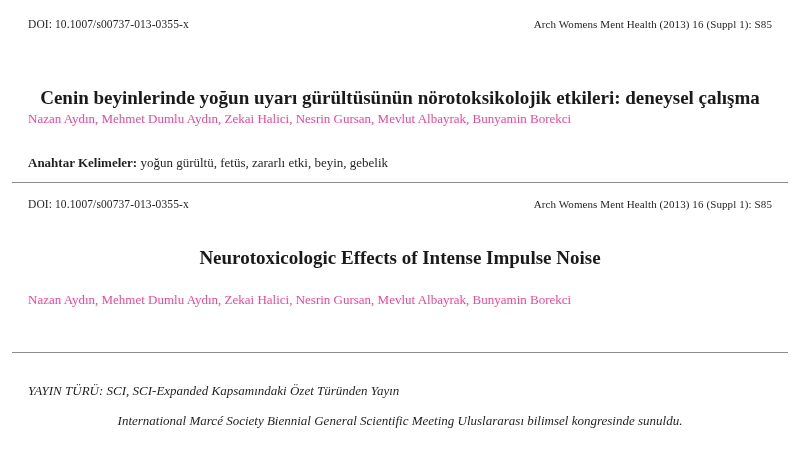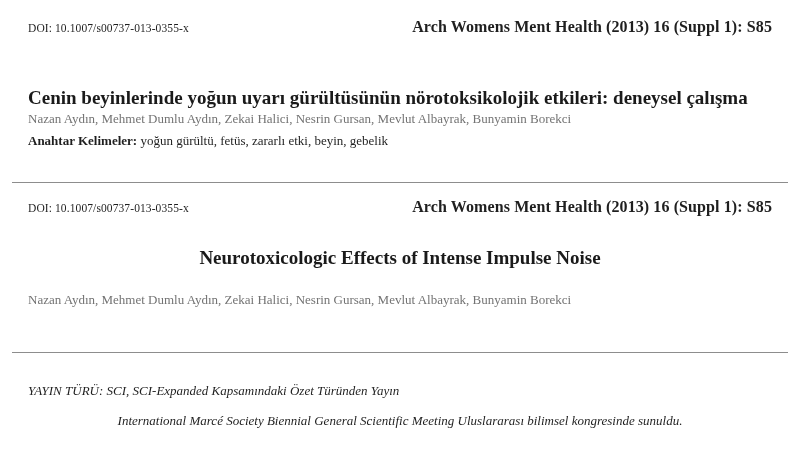--- a/index.html
+++ b/index.html
@@ -27,38 +27,38 @@
     display: flex;
     align-items: baseline;
     justify-content: space-between;
   }
   .doi {
     font-size: 11.5px;
     letter-spacing: 0.1px;
     color: #1f1f1f;
   }
   .journal {
-    font-size: 16px;
-    font-weight: bold;
+    font-size: 11px;
+    font-weight: normal;
     letter-spacing: 0.1px;
     color: #1f1f1f;
   }
 
   .title-tr {
-    text-align: left;
+    text-align: center;
     font-size: 19px;
     font-weight: bold;
     line-height: 1.25;
     margin-top: 28px;
   }
 
   .authors {
     font-size: 13px;
     line-height: 1.35;
-    color: #737373;
+    color: #ec4899;
   }
 
   .keywords {
     font-size: 13px;
     line-height: 1.35;
     color: #1f1f1f;
   }
   .keywords .kw-label {
     font-weight: bold;
   }
@@ -82,21 +82,21 @@
     font-size: 13px;
     line-height: 1.4;
     color: #1f1f1f;
     font-style: italic;
   }
 
   
   #doi-row-1      { position: absolute; left: 28px; right: 28px; top: 18px; }
   #title-tr       { position: absolute; left: 28px; right: 28px; top: 58px; }
   #authors-tr     { position: absolute; left: 28px; right: 28px; top: 110px; }
-  #keywords-tr    { position: absolute; left: 28px; right: 28px; top: 132px; }
+  #keywords-tr    { position: absolute; left: 28px; right: 28px; top: 154px; }
   #divider-1      { position: absolute; left: 12px; right: 12px; top: 182px; }
   #doi-row-2      { position: absolute; left: 28px; right: 28px; top: 198px; }
   #title-en       { position: absolute; left: 28px; right: 28px; top: 224px; }
   #authors-en     { position: absolute; left: 28px; right: 28px; top: 291px; }
   #keywords-en    { position: absolute; left: 28px; right: 28px; top: 316px; }
   #divider-2      { position: absolute; left: 12px; right: 12px; top: 352px; }
   #pub-type       { position: absolute; left: 28px; right: 28px; top: 382px; }
   #pub-note       { position: absolute; left: 28px; right: 28px; top: 412px; text-align: center; }
 </style>
 </head>

